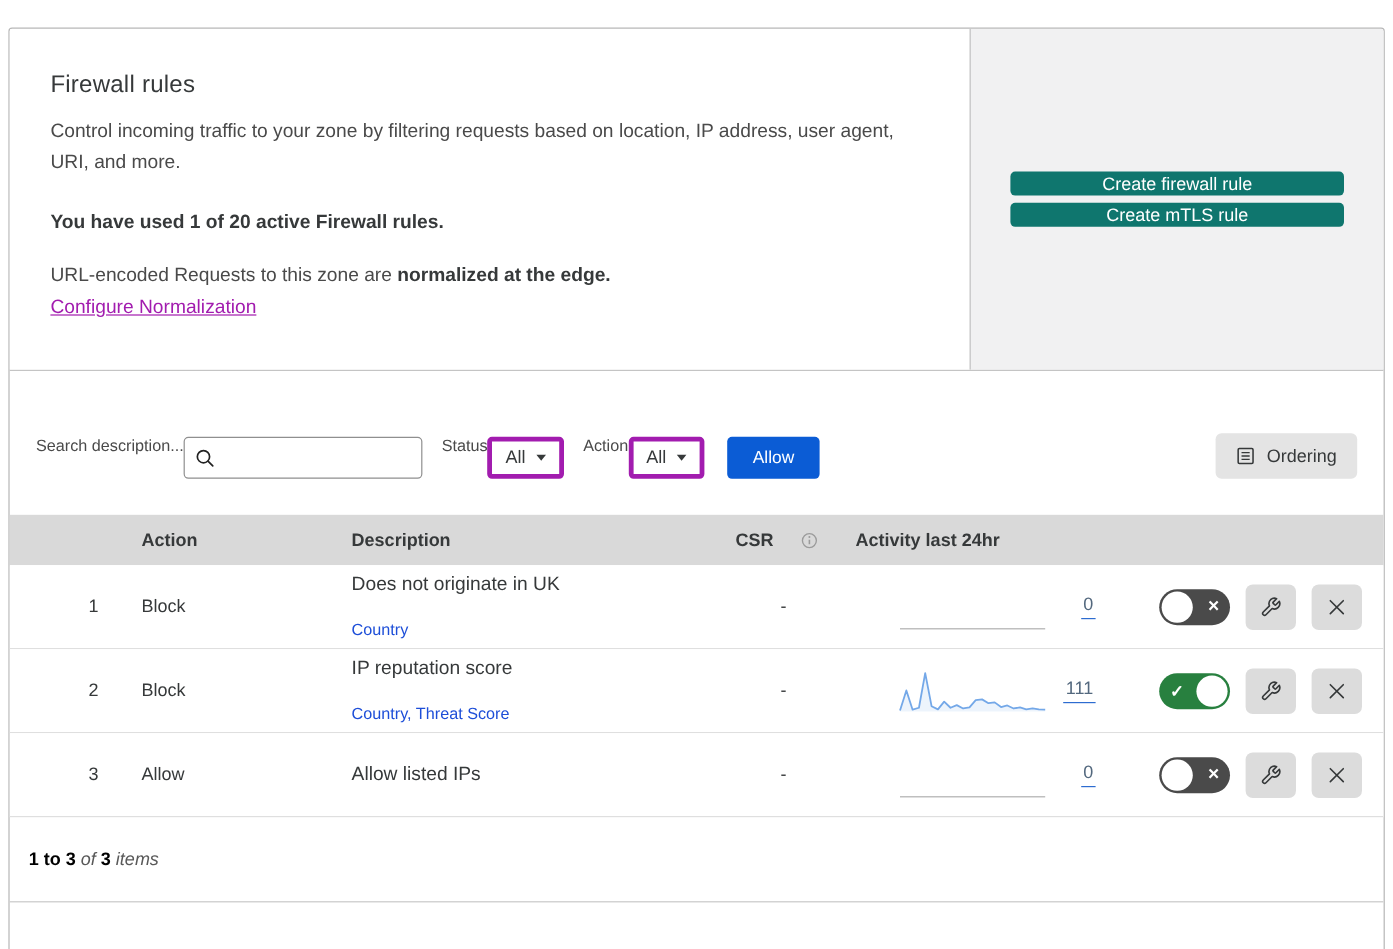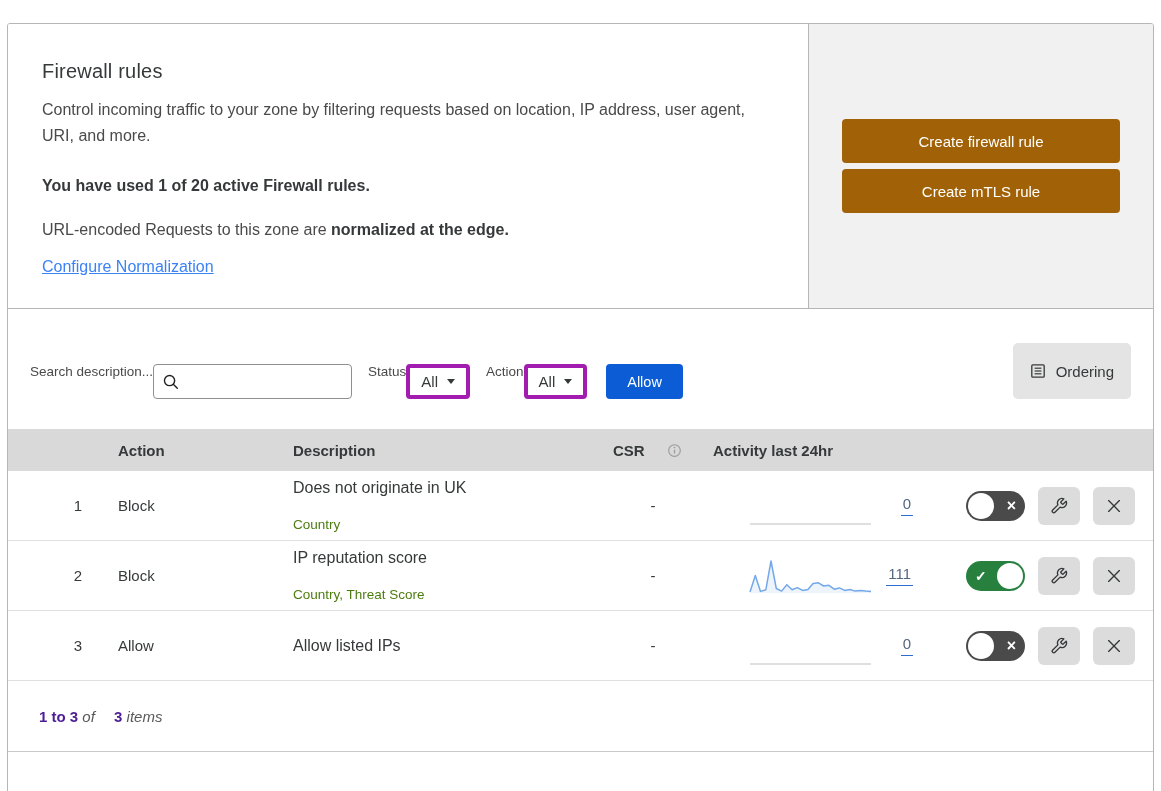--- a/index.html
+++ b/index.html
@@ -10,54 +10,54 @@
           border:1px solid #b6b6b6; border-radius:3px; background:#fff; overflow:hidden; }
 
   
   .top { display:flex; border-bottom:1px solid #b6b6b6; height:285px; }
   .intro { flex:1 1 auto; background:#fff; border-right:1px solid #b6b6b6; padding:36px 40px 0 34px; }
   .intro h1 { margin:0; font-size:20px; font-weight:500; color:#36393a; letter-spacing:.2px; }
   .desc { margin:14px 0 0; font-size:16px; line-height:1.62; color:#4a4a4a; max-width:710px; }
   .usage { margin:28px 0 0; font-size:16px; font-weight:bold; color:#36393a; }
   .norm { margin:26px 0 0; font-size:16px; color:#4a4a4a; }
   .norm b { color:#36393a;margin-top:12px; }
-  .cfg-link { display:inline-block; margin-top:19px; font-size:16px; color:#3b82f6;
+  .cfg-link { display:inline-block; margin-top:9px; font-size:16px; color:#a21caf;
               text-decoration:underline; cursor:pointer; }
   .actions-panel { width:344px; background:#f1f1f2; display:flex; flex-direction:column;
                    justify-content:center; align-items:stretch; gap:6px; padding:0 33px; }
-  .btn-primary { height:44px; border:none; border-radius:4px; background:#a16207; color:#fff;
+  .btn-primary { height:20px; border:none; border-radius:4px; background:#0f766e; color:#fff;
                  font-size:15px; font-family:inherit; cursor:pointer; }
 
   
   .filter-bar { display:flex; align-items:flex-end; gap:16px; padding:26px 22px 30px; height:120px; }
   .f-group { display:flex; flex-direction:row; }
   .f-label { font-size:13.5px; color:#4a4a4a; margin-bottom:9px; }
   .search-box { width:199px; height:35px; border:1px solid #8f8f8f; border-radius:4px;
                 display:flex; align-items:center; padding:0 8px; background:#fff; }
   .search-box input { border:none; outline:none; flex:1; min-width:0; font-size:14px; font-family:inherit; }
   .select-box { height:35px; border:4px solid #a21caf; border-radius:4px; background:#fff;
                 display:flex; align-items:center; gap:9px; padding:0 11px; font-size:15px;
                 color:#36393a; cursor:pointer; }
   .caret { width:0; height:0; border-left:4.5px solid transparent; border-right:4.5px solid transparent;
            border-top:5.5px solid #36393a; }
   .btn-search { height:35px; padding:0 21px; border:none; border-radius:4px; background:#0b5cd5;
                 color:#fff; font-size:14.5px; font-family:inherit; cursor:pointer; margin-left:3px; }
-  .btn-ordering { margin-left:auto; height:56px; padding:0 17px; border:none; border-radius:5px;
+  .btn-ordering { margin-left:auto; height:38px; padding:0 17px; border:none; border-radius:5px;
                   background:#e4e4e4; color:#36393a; font-size:15px; font-family:inherit;
                   display:flex; align-items:center; gap:10px; cursor:pointer; }
 
   
   .grid-cols { display:grid; grid-template-columns:110px 175px 320px 100px 1fr 212px; align-items:center; }
   .thead { height:42px; background:#d9d9d9; font-size:15px; font-weight:600; color:#36393a; }
   .th-csr { display:flex; align-items:center; gap:22px; }
   .row { height:70px; border-bottom:1px solid #dfdfdf; background:#fff; }
   .priority { text-align:right; padding-right:36px; font-size:15px; color:#36393a; }
   .action-cell { font-size:15px; color:#36393a; }
   .desc-main { font-size:16px; color:#36393a; }
-  .desc-sub { font-size:13.5px; color:#4d7c0f; margin-top:20px; }
+  .desc-sub { font-size:13.5px; color:#1d4ed8; margin-top:20px; }
   .csr-cell { text-align:center; font-size:15px; color:#36393a; padding-right:20px; }
   .activity-cell { display:flex; align-items:center; padding-left:35px; }
   .spark { width:125px; height:44px; display:block; }
   .count-link { margin-left:auto; margin-right:28px; font-size:15px; color:#53687e;
                 border-bottom:1.5px solid #2d6cd0; padding:0 2px 3px; cursor:pointer; }
   .controls-cell { display:flex; align-items:center; gap:13px; justify-content:flex-end; padding-right:18px; }
 
   .toggle { position:relative; width:59px; height:30px; border-radius:15px; cursor:pointer; flex:0 0 auto; }
   .toggle.off { background:#4a4a4a; }
   .toggle.on  { background:#28803f; }
@@ -71,21 +71,21 @@
   .toggle.on .check-icon { display:block; }
   .toggle.off .x-icon::before { content:"\00d7"; }
   .toggle.on .check-icon::before { content:"\2713"; }
 
   .icon-btn { width:42px; height:38px; border:none; border-radius:6px; background:#dcdcdc;
               display:flex; align-items:center; justify-content:center; cursor:pointer; }
 
   
   .table-footer { height:71px; display:flex; align-items:center; padding-left:16px;
                   font-size:15px; color:#595959; border-bottom:1px solid #c9c9c9; }
-  .table-footer b { color:#4c1d95;margin-left:15px; }
+  .table-footer b { color:#000000; }
   .table-footer span { white-space:pre;font-style:italic; }
   .help-bar { height:47px; display:flex; align-items:center; justify-content:flex-end; padding-right:22px; }
   .help-link { display:flex; align-items:center; gap:8px; color:#0b5cd5; font-size:15.5px; cursor:pointer; }
   .help-arrow { width:0; height:0; border-top:5.5px solid transparent; border-bottom:5.5px solid transparent;
                 border-left:8px solid #0b5cd5; margin-top:1px; }
 </style>
 </head>
 <body>
 
 <div class="page">

